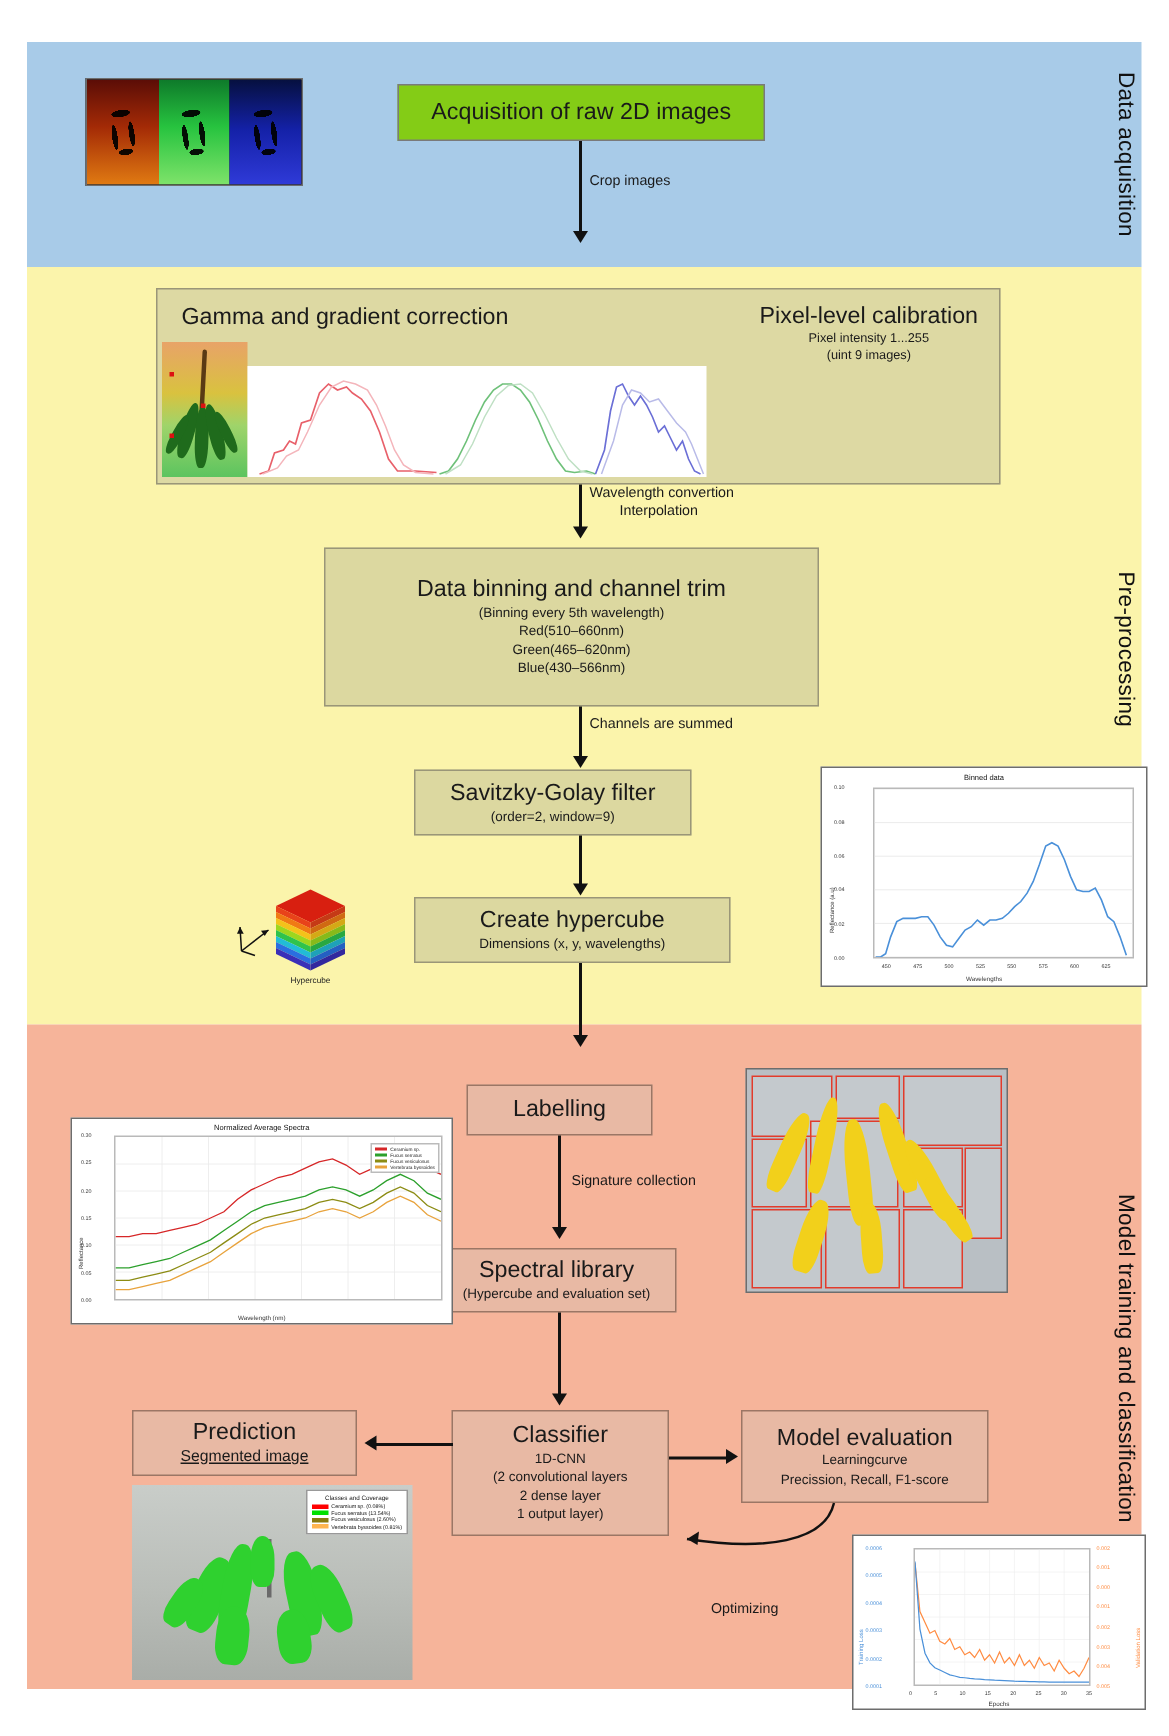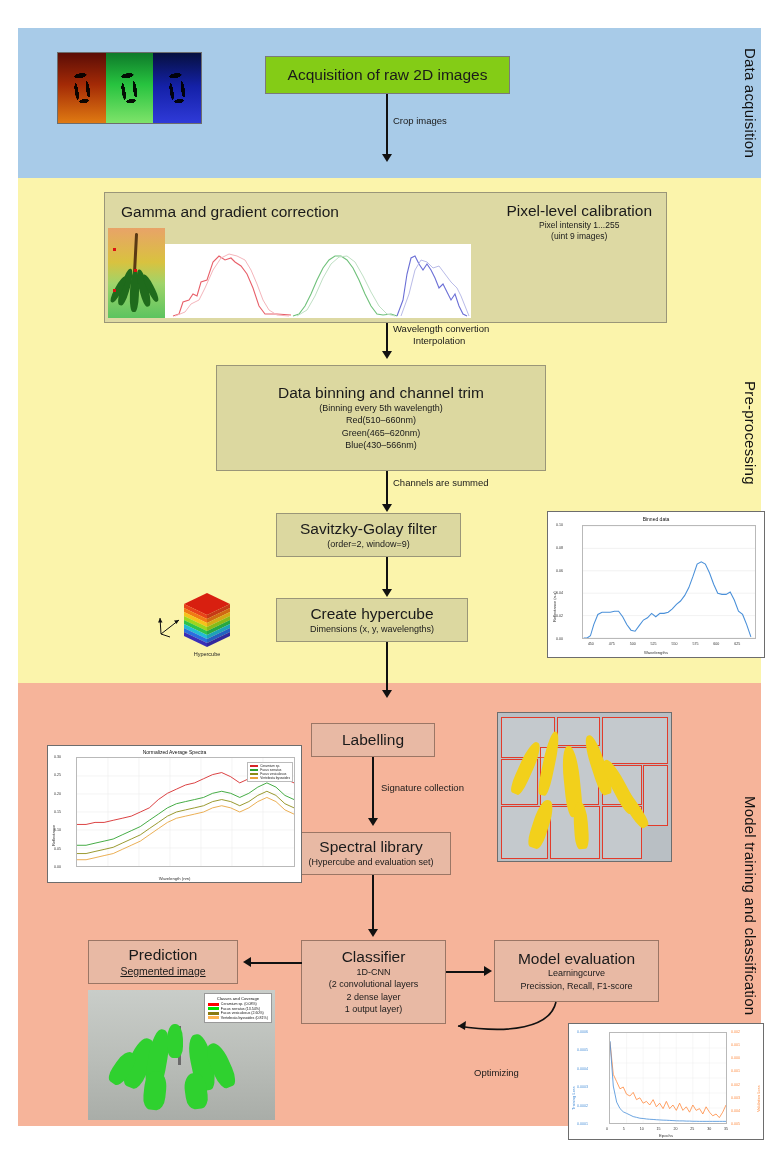--- a/index.html
+++ b/index.html
@@ -181,21 +181,21 @@
   <div class="edge-label" style="left:393px;top:477px;">Channels are summed</div>
 
   <div class="box box-olive2" style="left:276px;top:513px;width:185px;height:44px;">
     <span class="t1">Savitzky-Golay filter</span>
     <span class="t2">(order=2, window=9)</span>
   </div>
 
   <div class="vline" style="left:386px;top:557px;height:34px;"></div>
   <div class="arrow-down" style="left:382px;top:589px;"></div>
 
-  <div class="box box-olive2" style="left:276px;top:598px;width:192px;height:44px;">
+  <div class="box box-olive2" style="left:276px;top:598px;width:211px;height:44px;">
     <span class="t1">Create hypercube</span>
     <span class="t2">Dimensions (x, y, wavelengths)</span>
   </div>
 
   <div class="vline" style="left:386px;top:642px;height:50px;"></div>
   <div class="arrow-down" style="left:382px;top:690px;"></div>
 
   <div id="hypercube" style="left:183px;top:592px;width:48px;height:58px;">
     <svg width="48" height="58" viewBox="0 0 48 58">
       <polygon points="24,1 47,12 24,23 1,12" fill="#d81f10"></polygon>

